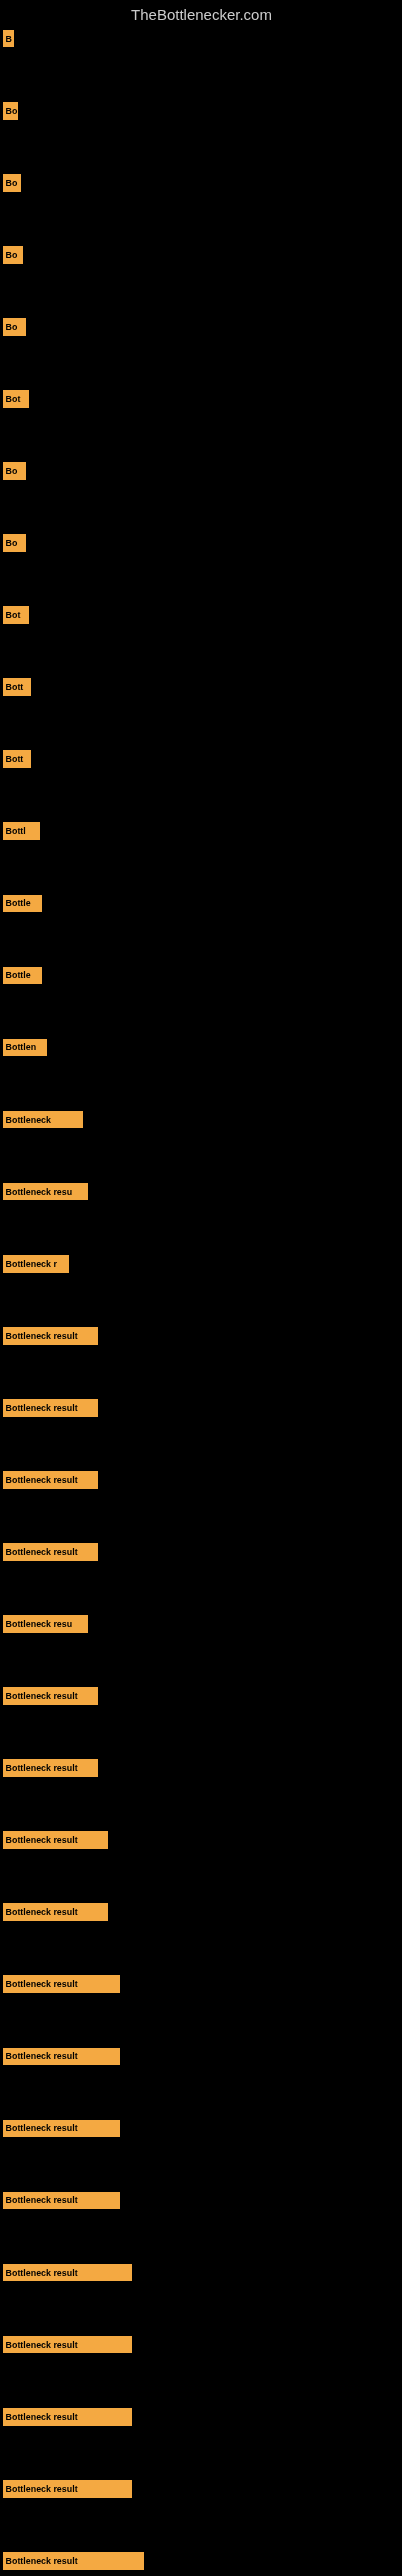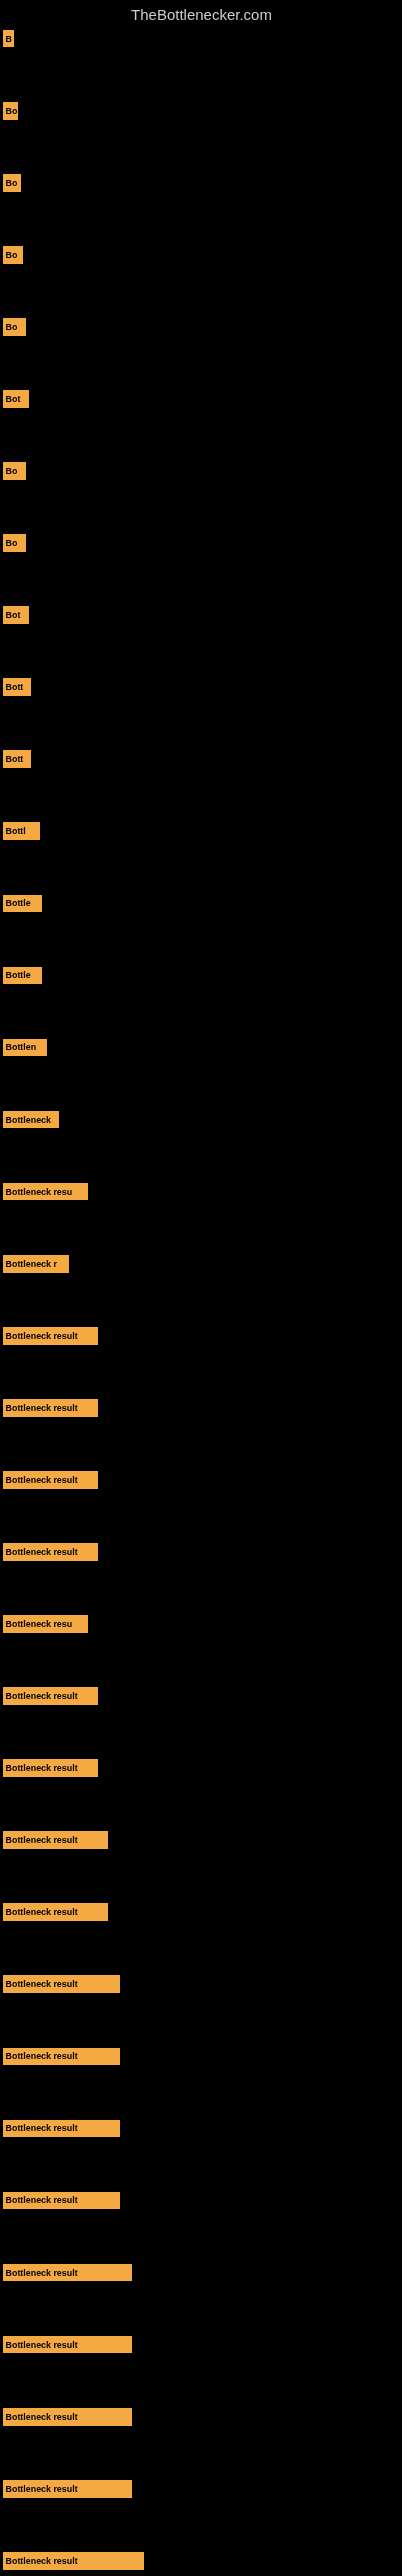--- a/index.html
+++ b/index.html
@@ -112,21 +112,21 @@
     <div class="spacer"></div>
     <div class="bar-row">
       <div class="bar-label" style="width: 39px;">Bottle</div>
     </div>
     <div class="spacer"></div>
     <div class="bar-row">
       <div class="bar-label" style="width: 44px; text-align: right;">Bottlen</div>
     </div>
     <div class="spacer"></div>
     <div class="bar-row">
-      <div class="bar-label" style="width: 56px;">Bottleneck</div>
+      <div class="bar-label" style="width: 80px;">Bottleneck</div>
     </div>
     <div class="spacer"></div>
     <div class="bar-row">
       <div class="bar-label" style="width: 85px;">Bottleneck resu</div>
     </div>
     <div class="spacer"></div>
     <div class="bar-row">
       <div class="bar-label" style="width: 66px;">Bottleneck r</div>
     </div>
     <div class="spacer"></div>

